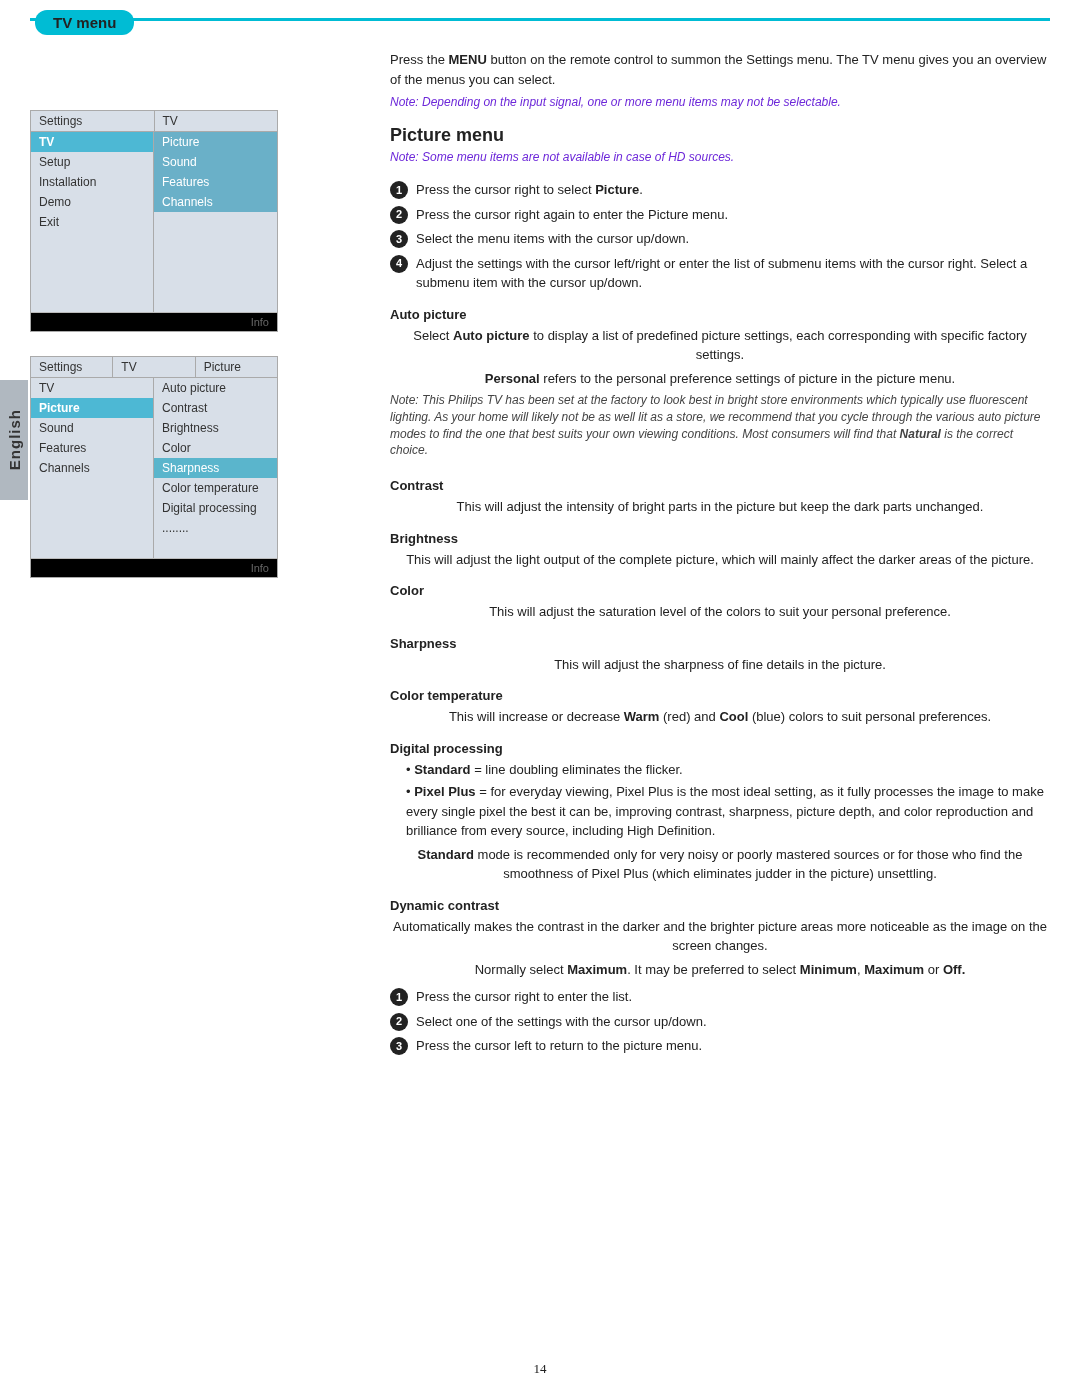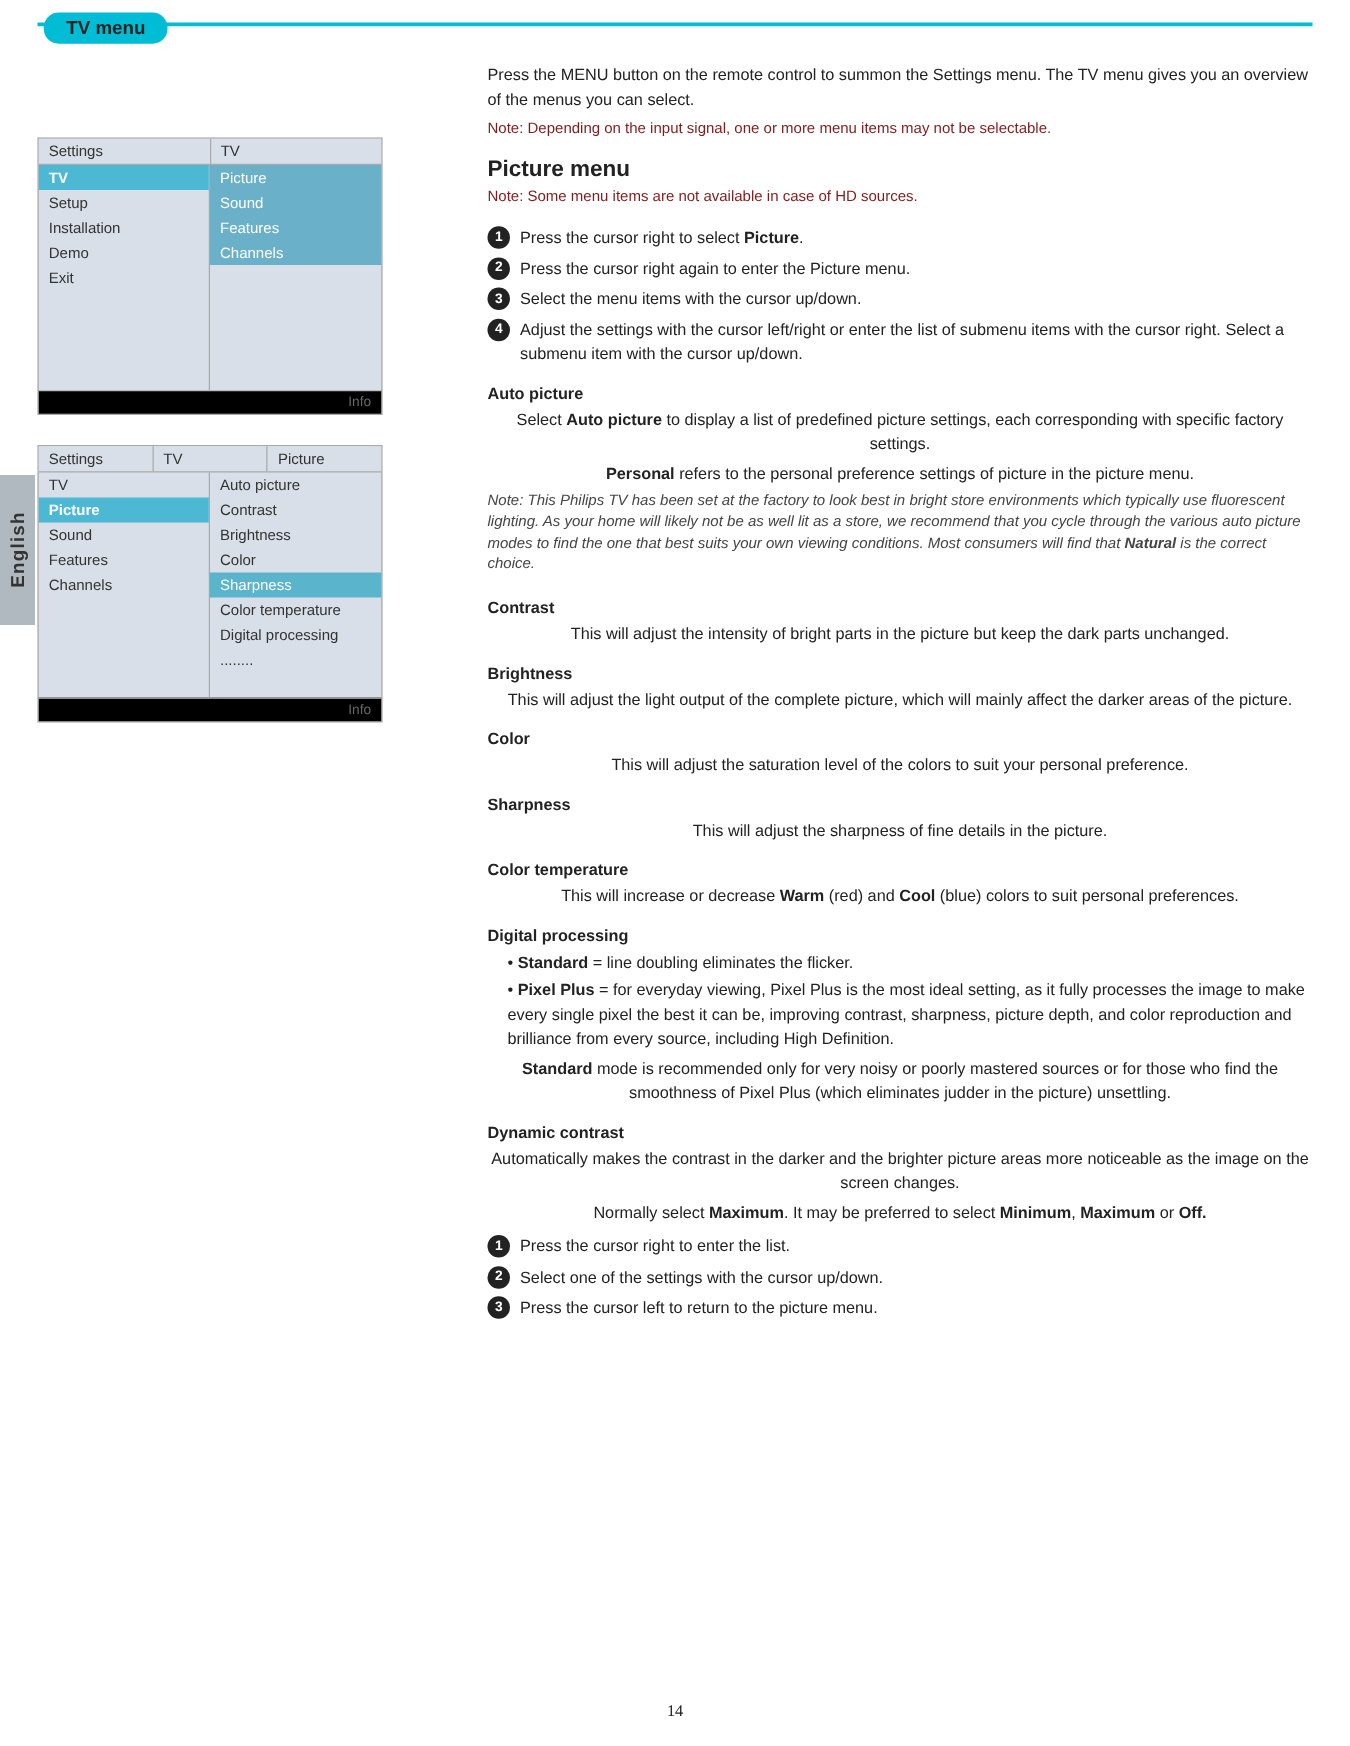--- a/index.html
+++ b/index.html
@@ -62,21 +62,21 @@
     
     .left-col {
       position: absolute;
       left: 30px;
       top: 60px;
       width: 340px;
     }
 
     
     .menu-table {
-      width: 276px;
+      width: 248px;
       border: 1px solid #aaa;
       background: #d8dfe8;
       font-size: 12px;
       margin-bottom: 24px;
       margin-top: 10px;
     }
     .menu-table .header-row {
       display: flex;
       background: #d8dfe8;
       border-bottom: 1px solid #aaa;
@@ -130,24 +130,25 @@
       top: 50px;
       right: 30px;
     }
 
     .intro-text {
       font-size: 13px;
       color: #222;
       margin-bottom: 6px;
       line-height: 1.5;
     }
-    .intro-text strong { font-weight: normal; }
+    .intro-text strong { font-weight: bold; }
     .note-italic {
+      font-style: italic;
       font-size: 12px;
-      color: #7f1d1d;
+      color: #6d28d9;
       margin-bottom: 16px;
     }
 
     
     .section-title {
       font-size: 18px;
       font-weight: bold;
       color: #222;
       margin-bottom: 4px;
       border-bottom: none;

